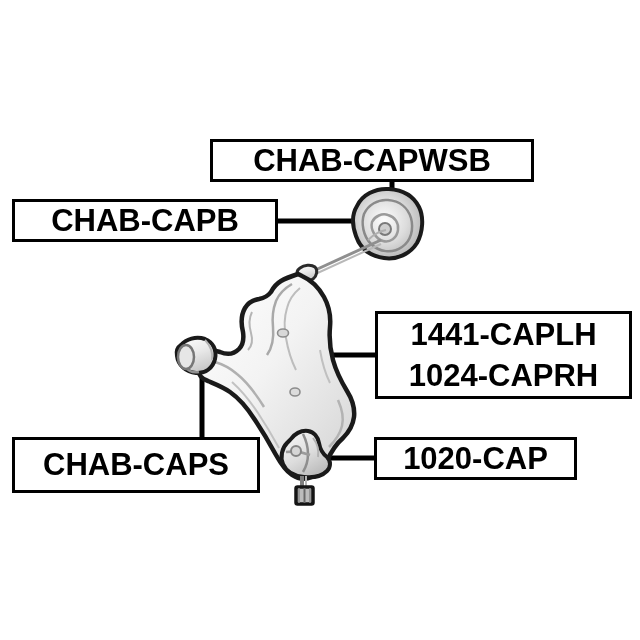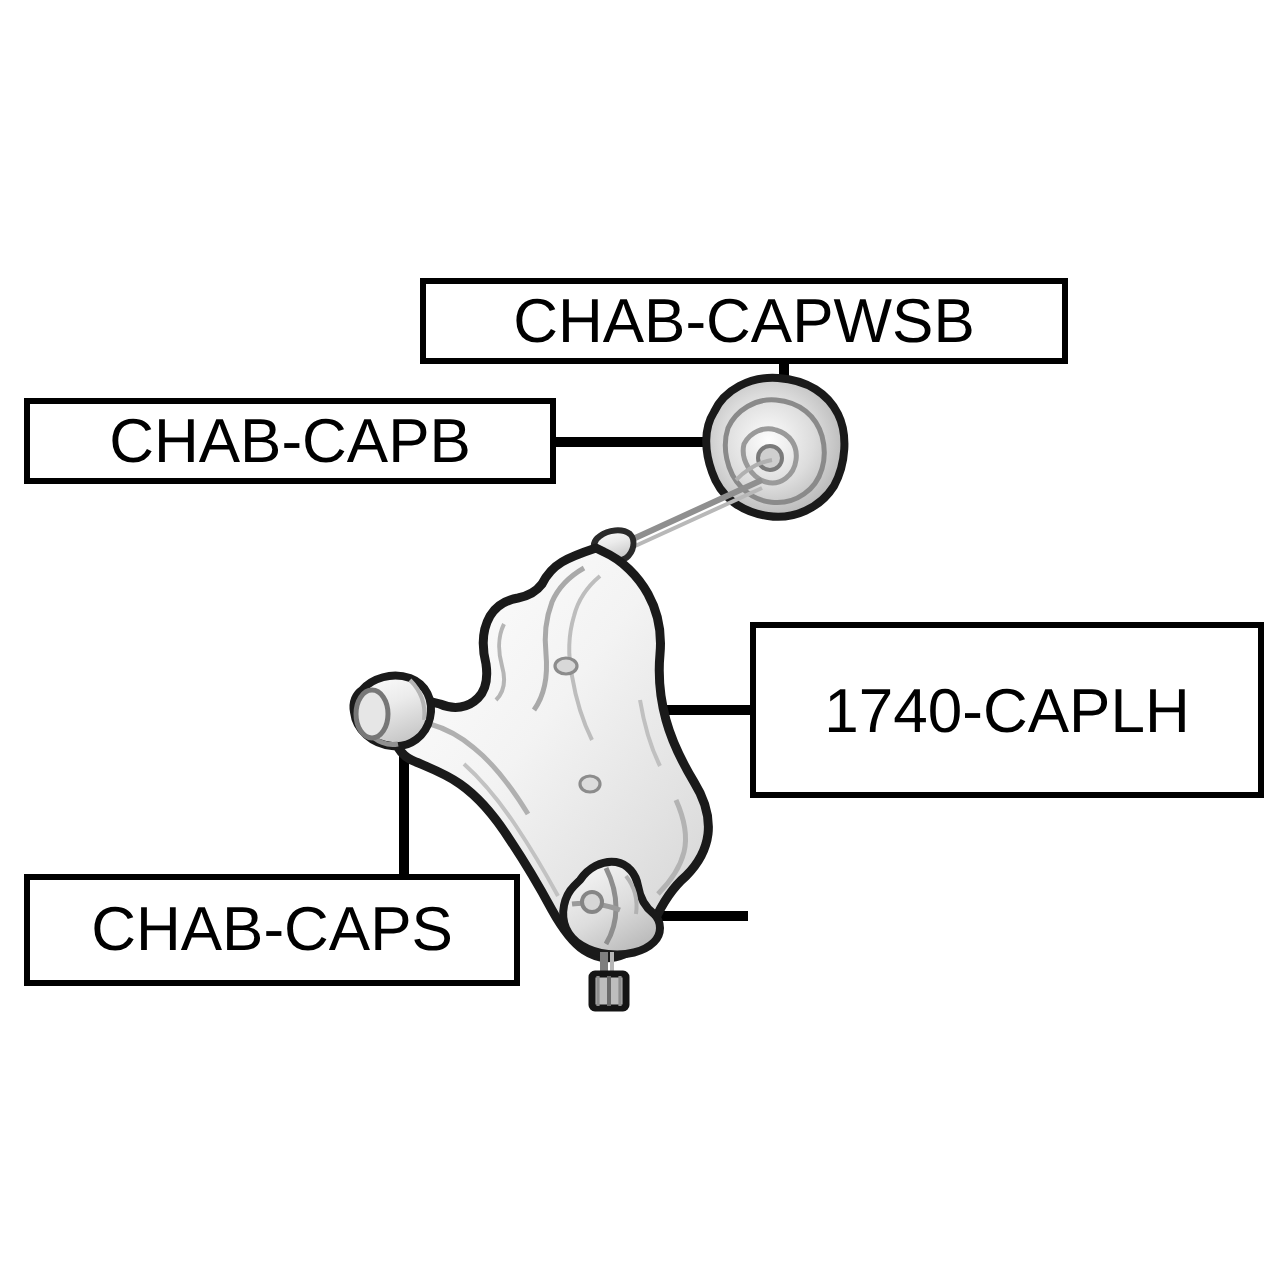--- a/index.html
+++ b/index.html
@@ -33,21 +33,21 @@
     border: 3px solid #000000;
     display: flex;
     flex-direction: column;
     align-items: center;
     justify-content: center;
     color: #000000;
     z-index: 5;
   }
   .label-text {
     font-family: "Liberation Sans", sans-serif;
-    font-weight: normal;
+    font-weight: bold;
     font-size: 31px;
     line-height: 36px;
     letter-spacing: 0px;
     white-space: nowrap;
     text-align: center;
   }
   .label-text.two-line {
     line-height: 41px;
   }
 
@@ -226,21 +226,25 @@
 
   <div class="label-box" id="lbl-capwsb">
     <span class="label-text">CHAB-CAPWSB</span>
   </div>
 
   <div class="label-box" id="lbl-capb">
     <span class="label-text">CHAB-CAPB</span>
   </div>
 
   <div class="label-box" id="lbl-caplh-rh">
-    <span class="label-text two-line">1740-CAPLH</span>
+    <span class="label-text two-line">1441-CAPLH</span>
+    <span class="label-text two-line">1024-CAPRH</span>
   </div>
 
   <div class="label-box" id="lbl-caps">
     <span class="label-text">CHAB-CAPS</span>
   </div>
 
+  <div class="label-box" id="lbl-1020">
+    <span class="label-text">1020-CAP</span>
+  </div>
 
 </div>
 
 </body></html>

